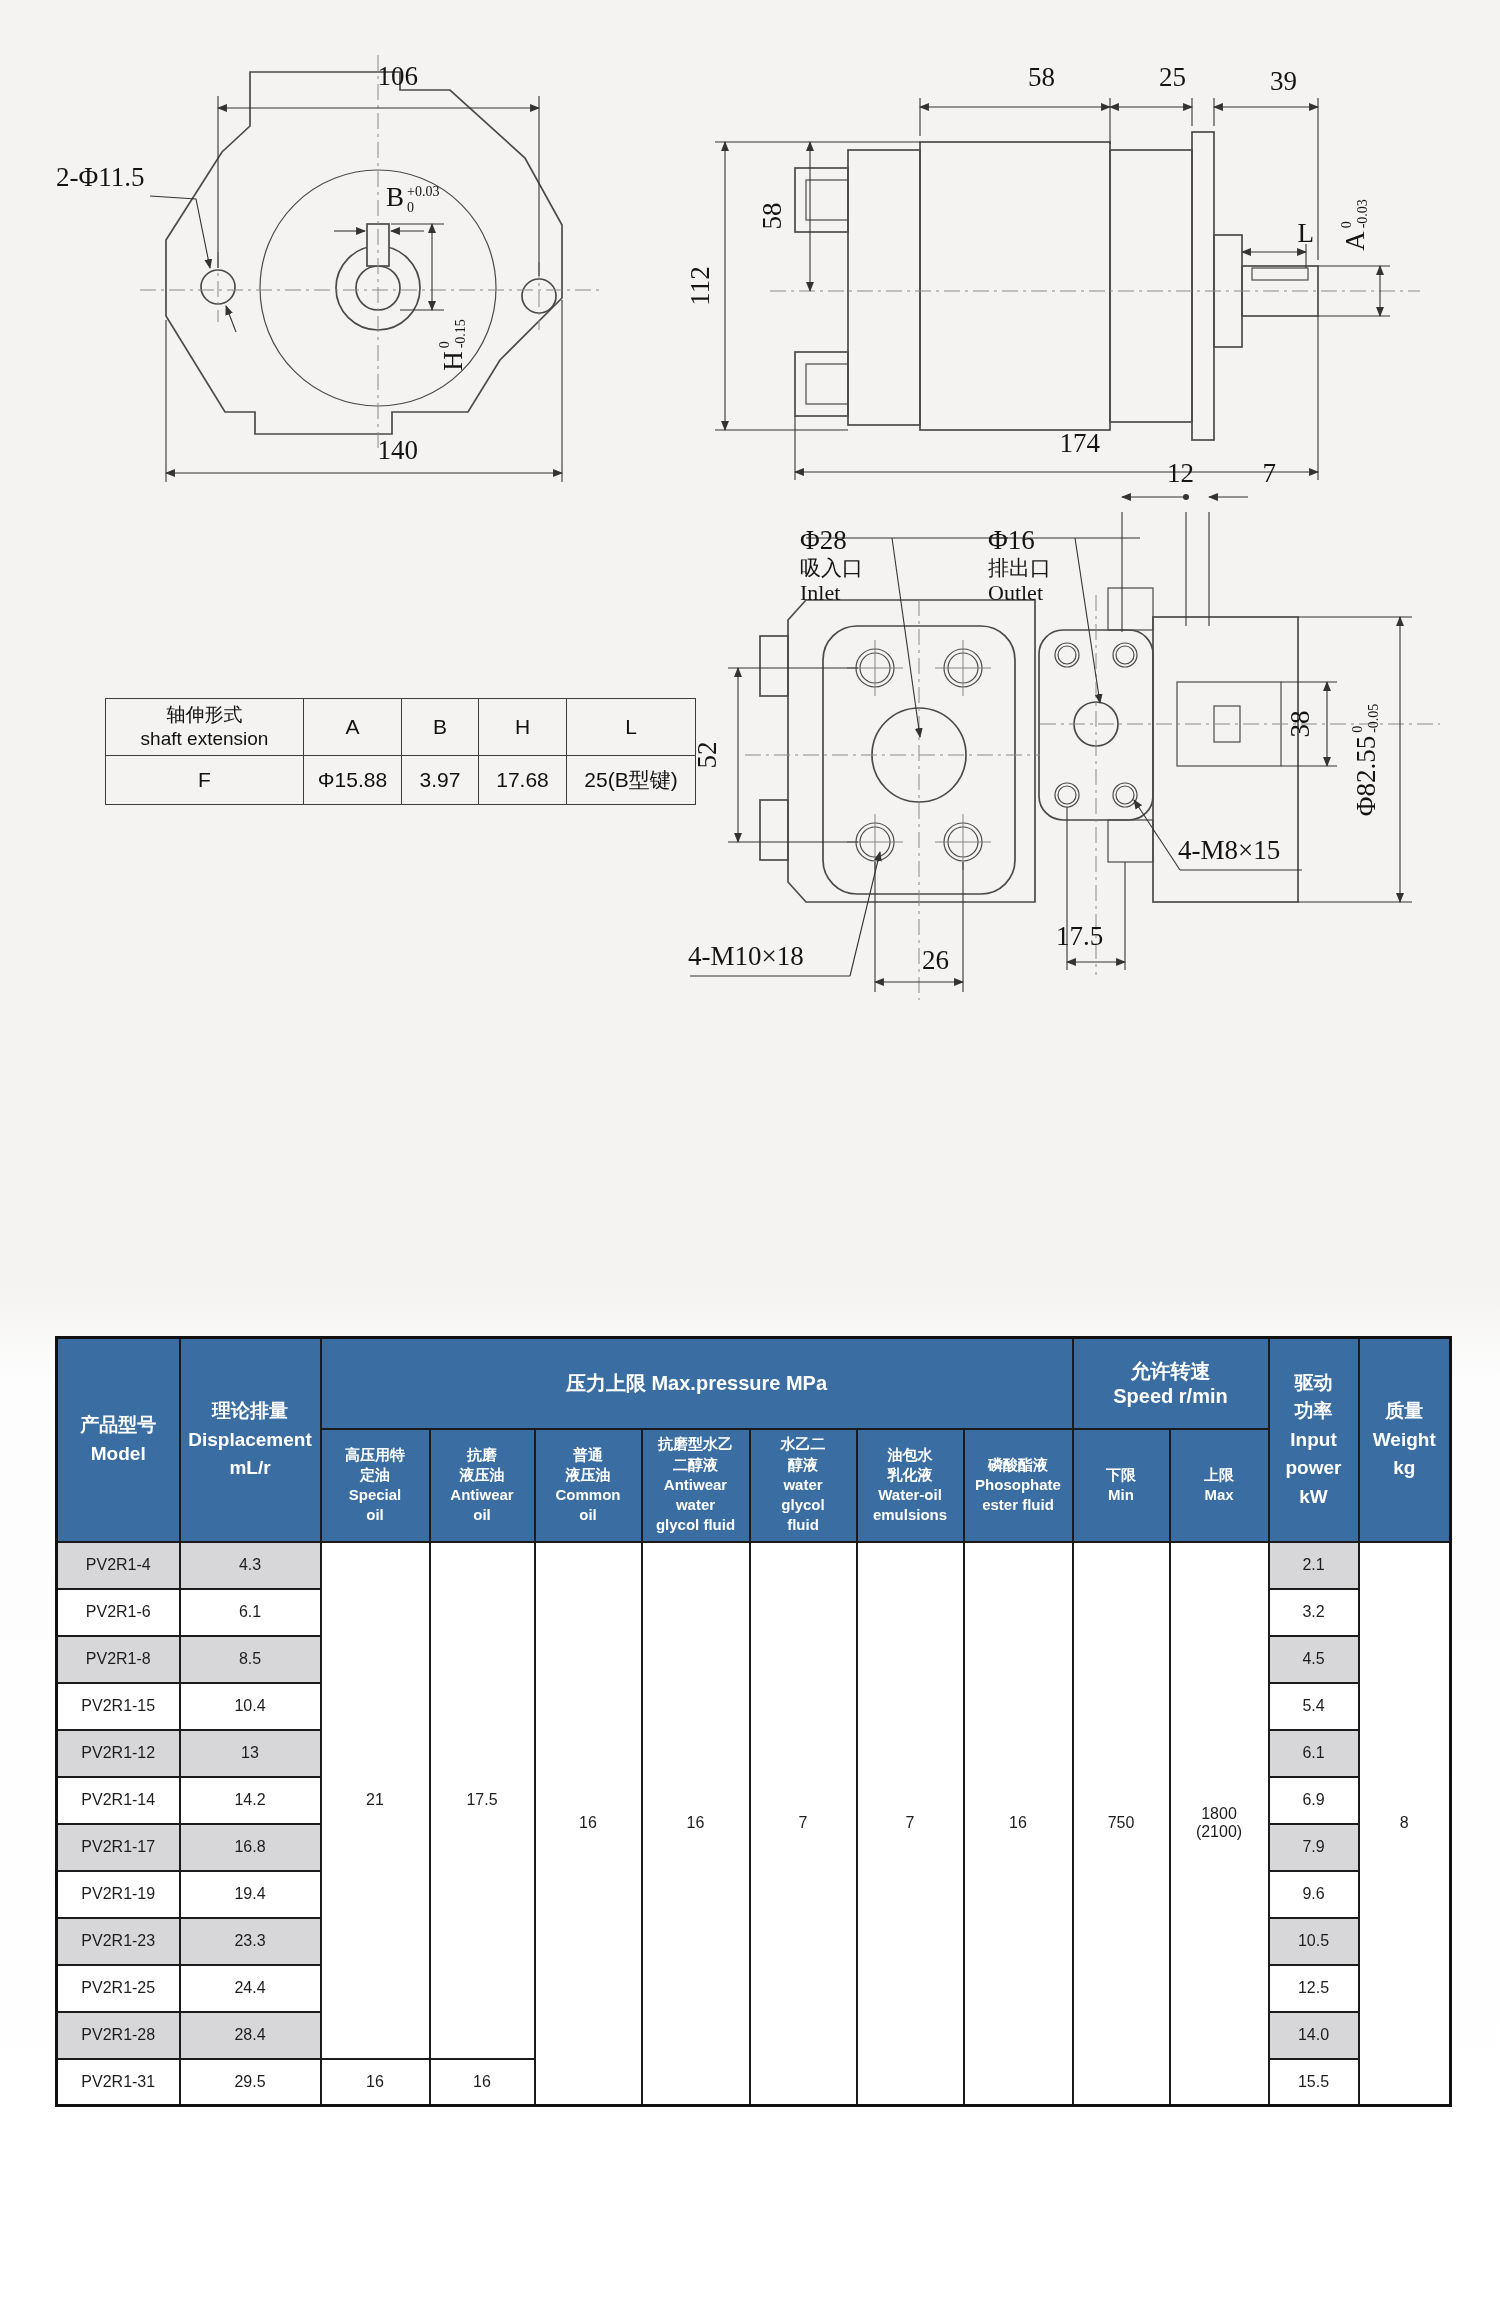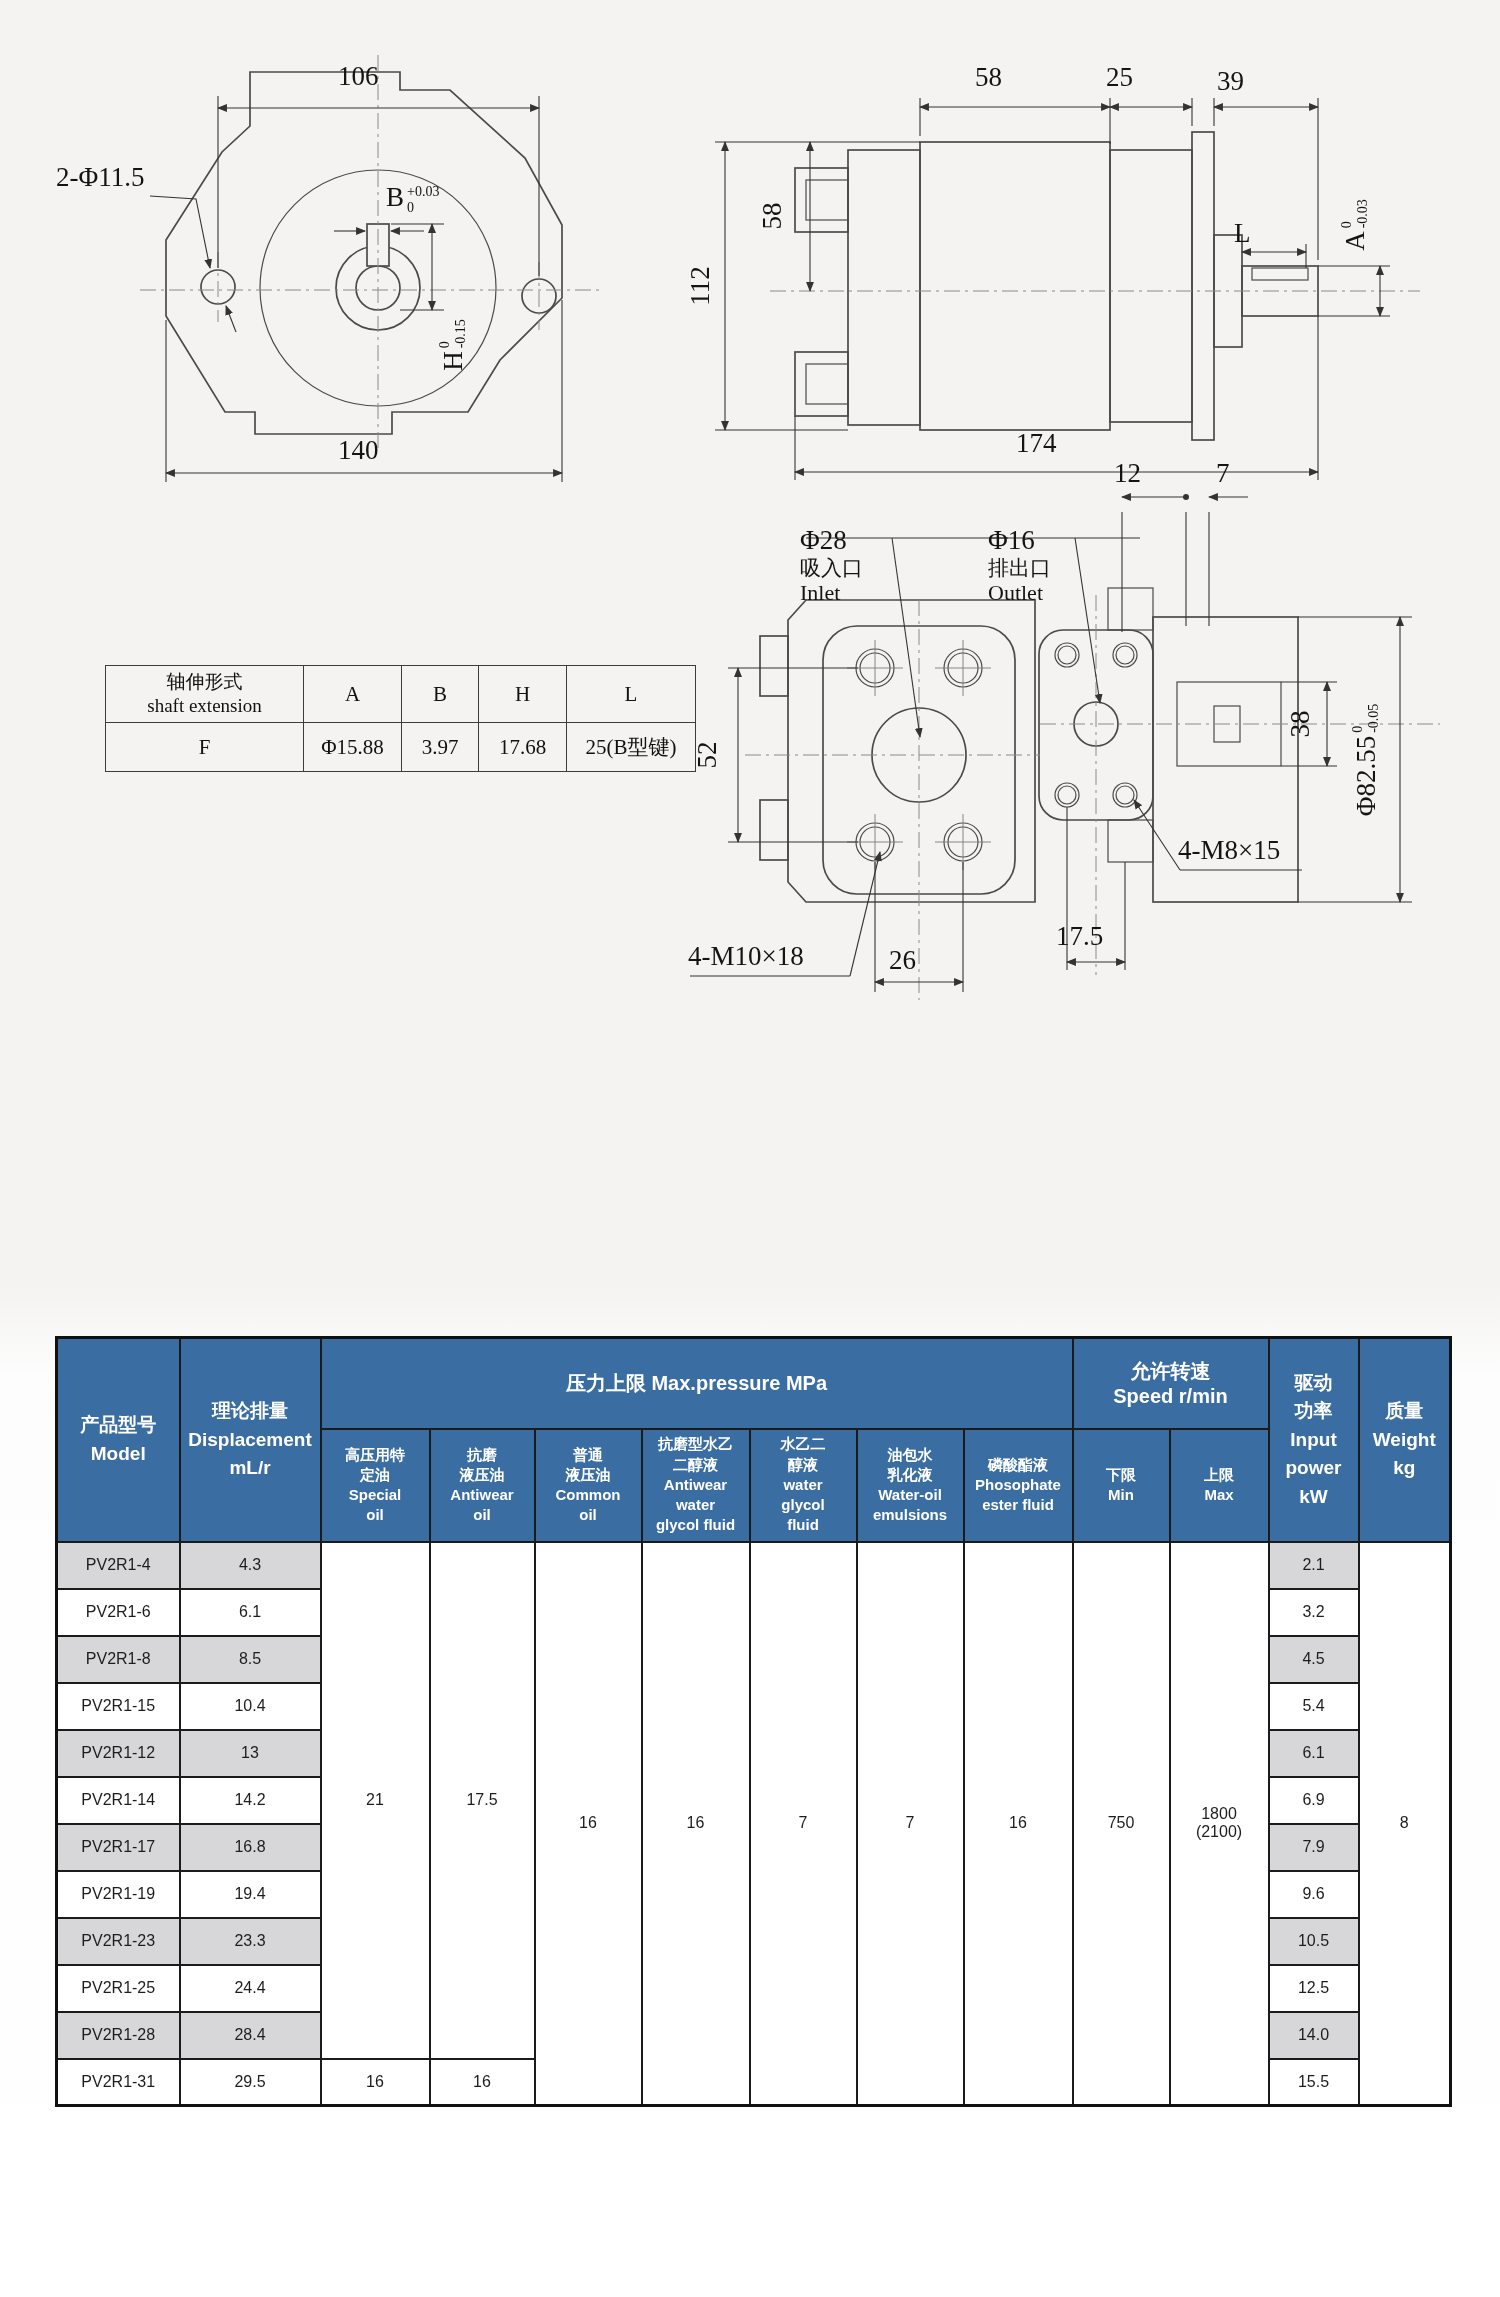--- a/index.html
+++ b/index.html
@@ -7,33 +7,33 @@
         background:linear-gradient(180deg,#f4f3f1 0%,#f4f3f1 56%,#fdfdfd 60%,#ffffff 100%);
         font-family:"Liberation Sans","DejaVu Sans",sans-serif;}
   svg{position:absolute;left:0;top:0;}
   .o{fill:none;stroke:#4a4a4a;stroke-width:1.7;}
   .o2{fill:none;stroke:#4a4a4a;stroke-width:1.2;}
   .d{fill:none;stroke:#333;stroke-width:1.1;}
   .cl{fill:none;stroke:#8a8a8a;stroke-width:1;stroke-dasharray:16 5 3 5;}
   .hc{fill:none;stroke:#7a7a7a;stroke-width:.9;}
   .dim{position:absolute;font-family:"Liberation Serif","DejaVu Serif",serif;font-size:27px;
        color:#141414;white-space:nowrap;line-height:1.05;}
-  .c{text-align:left;}
+  .c{text-align:right;}
   .tol{display:inline-flex;flex-direction:column;vertical-align:middle;font-size:14px;
        line-height:1.15;margin-left:3px;text-align:left;font-family:"Liberation Serif",serif;}
   .rot{position:absolute;display:flex;align-items:center;justify-content:center;
        transform:rotate(-90deg);font-family:"Liberation Serif","DejaVu Serif",serif;
        font-size:27px;color:#141414;white-space:nowrap;}
   .plabel{position:absolute;color:#141414;line-height:1.15;}
   .plabel .l1{font-family:"Liberation Serif",serif;font-size:27px;margin-top:27px;}
   .plabel .l2{font-family:"Liberation Sans",sans-serif;font-size:21px;}
   .plabel .l3{font-family:Liberation Serif, serif;font-size:22px;}
   
-  .stable{position:absolute;left:105px;top:665px;border-collapse:collapse;table-layout:fixed;
-          font-family:Liberation Serif, serif;font-size:21px;color:#111;}
+  .stable{position:absolute;left:105px;top:698px;border-collapse:collapse;table-layout:fixed;
+          font-family:Liberation Sans, sans-serif;font-size:21px;color:#111;}
   .stable td,.stable th{border:1.6px solid #3c3c3c;text-align:center;vertical-align:middle;
           font-weight:normal;padding:0;}
   .pre{white-space:pre-line;}
   .sh{font-size:19px;line-height:1.25;}
   
   .spec{position:absolute;left:55px;top:1336px;border-collapse:collapse;table-layout:fixed;
         background:#fff;color:#1d1d1d;}
   .spec th,.spec td{border:2px solid #1b1b1b;text-align:center;vertical-align:middle;padding:0;}
   .spec{border:3px solid #111;}
   .spec th{background:#3a6da1;color:#fff;font-weight:bold;}

